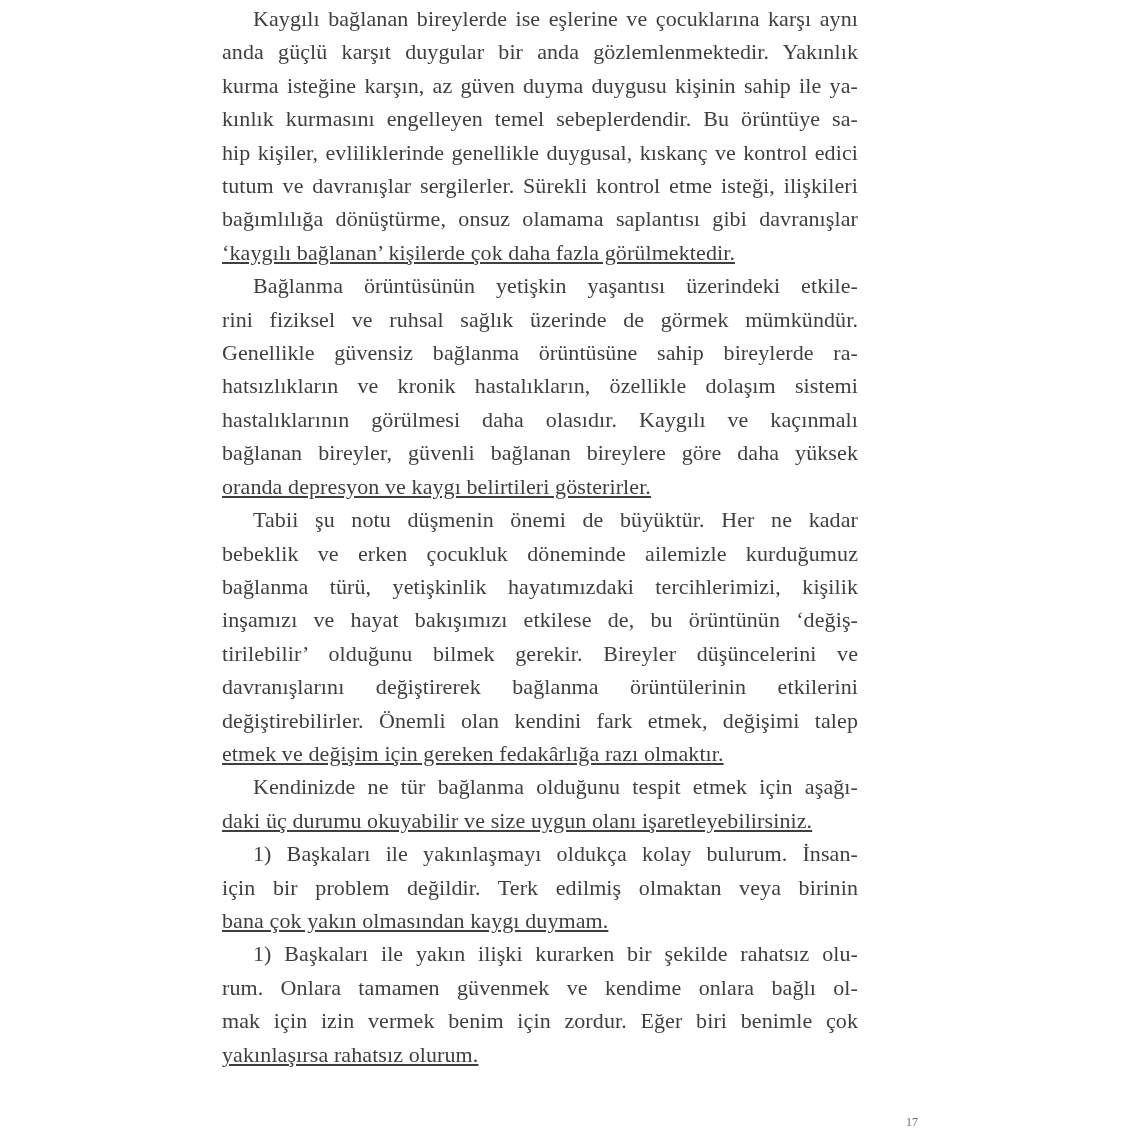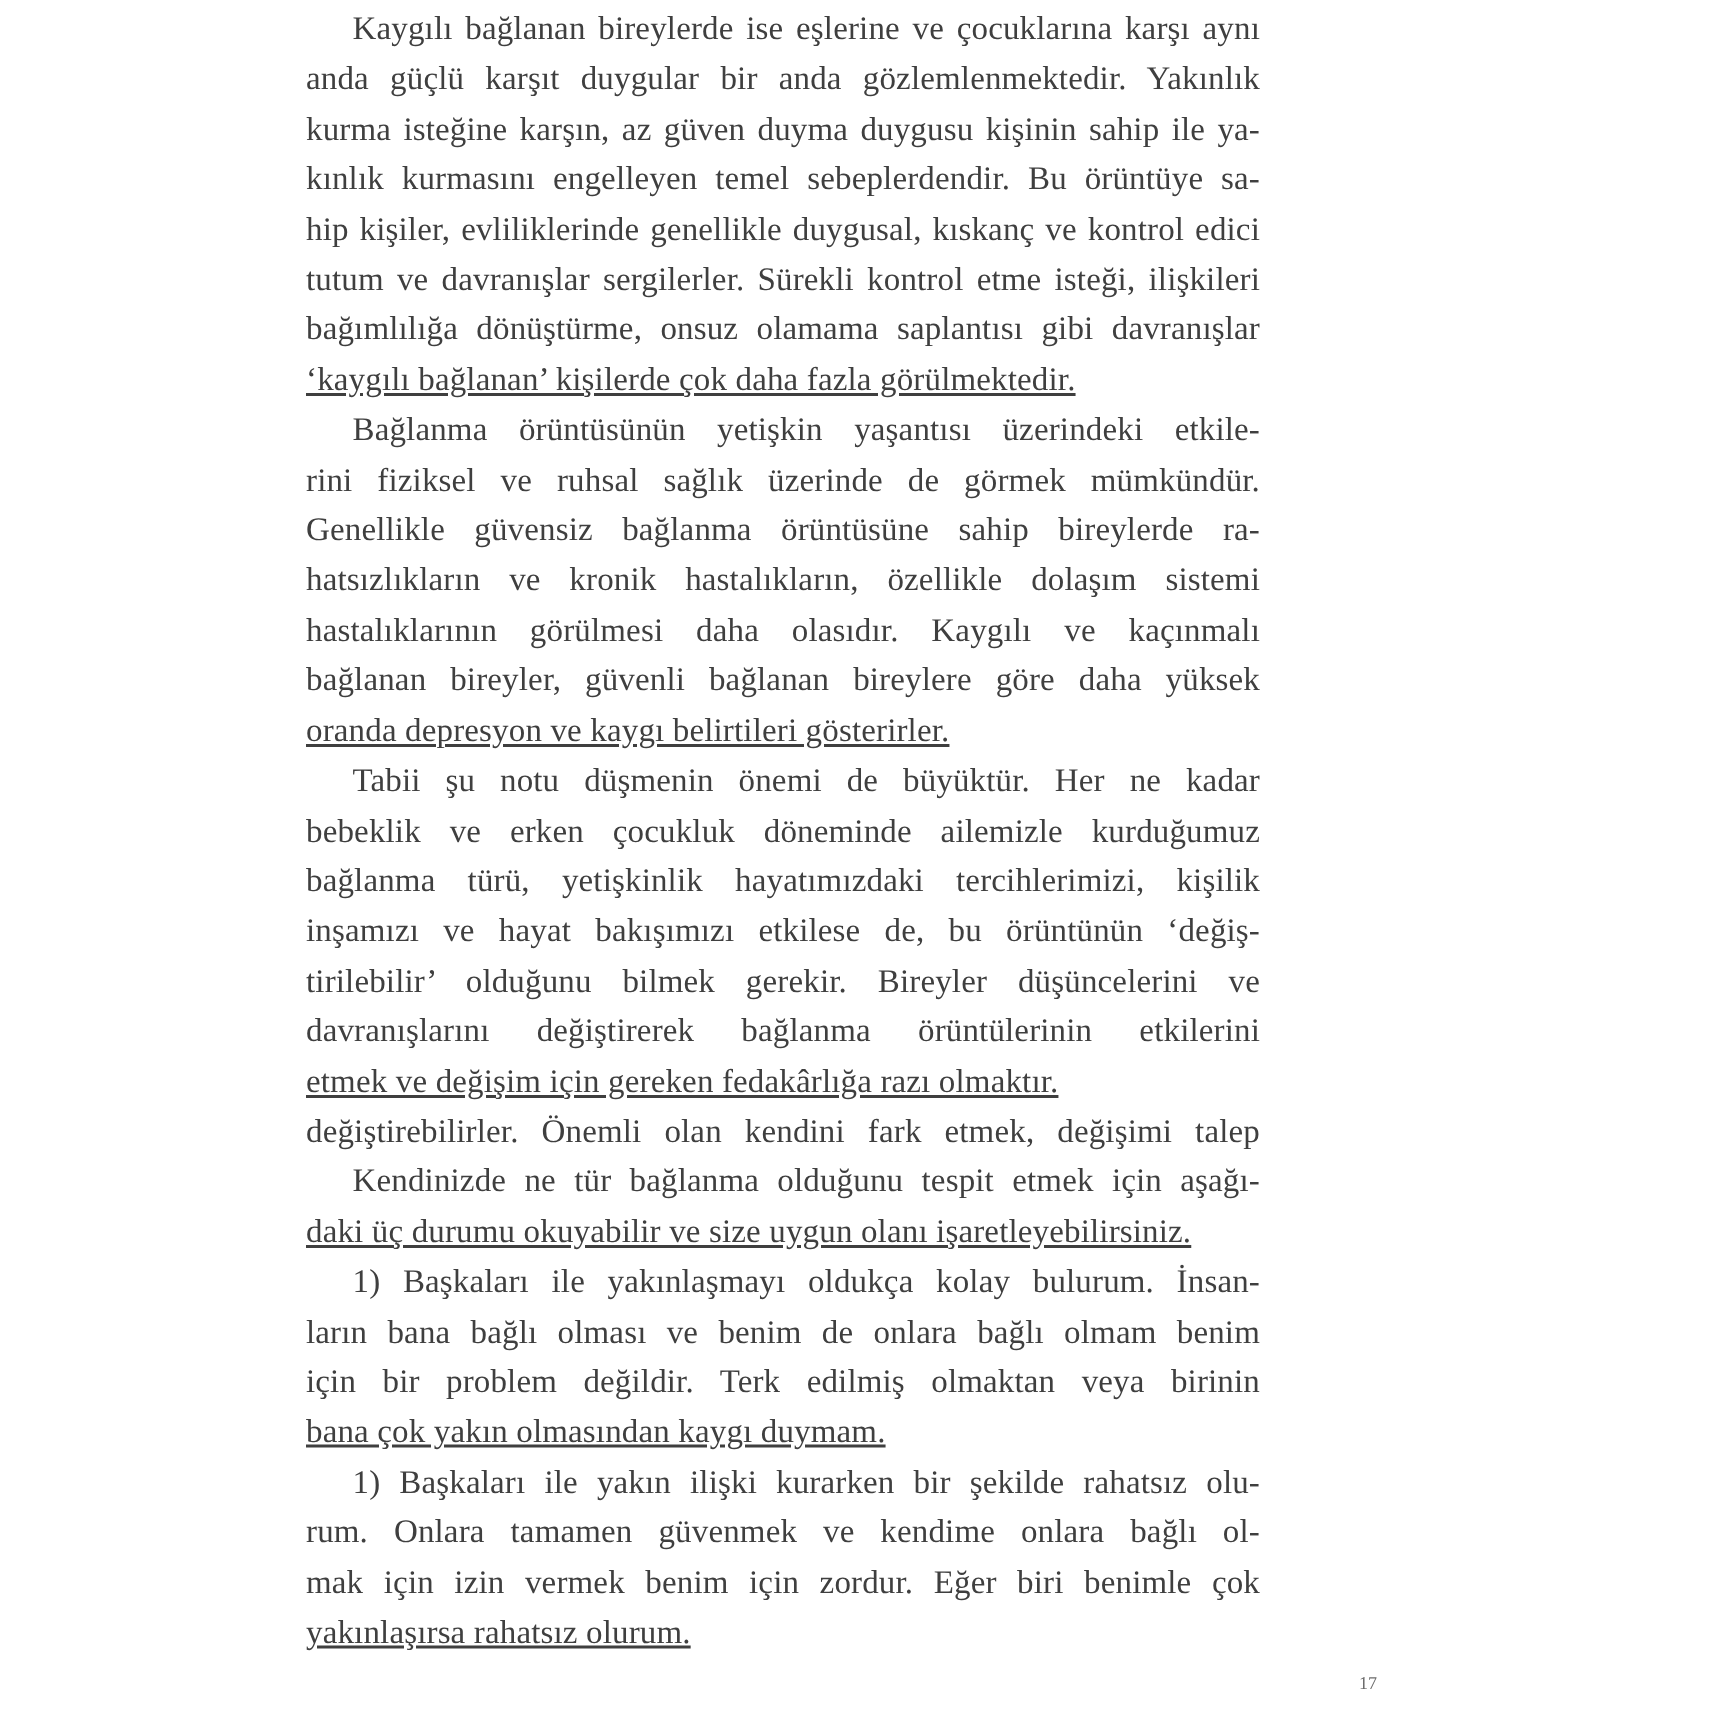--- a/index.html
+++ b/index.html
@@ -10,21 +10,21 @@
   .page {
     position: relative;
     width: 1140px;
     height: 1140px;
     background: #ffffff;
     font-family: "Liberation Serif", serif;
     overflow: hidden;
   }
   .textblock {
     position: absolute;
-    left: 204px;
+    left: 222px;
     top: 2px;
     width: 636px;
   }
   .ln {
     font-size: 22px;
     line-height: 33.4px;
     color: #3f3f3f;
     text-align: justify;
     text-align-last: justify;
     letter-spacing: 0.1px;
@@ -68,28 +68,27 @@
     <div class="ln">hastalıklarının görülmesi daha olasıdır. Kaygılı ve kaçınmalı</div>
     <div class="ln">bağlanan bireyler, güvenli bağlanan bireylere göre daha yüksek</div>
     <div class="ln last">oranda depresyon ve kaygı belirtileri gösterirler.</div>
 
     <div class="ln ind">Tabii şu notu düşmenin önemi de büyüktür. Her ne kadar</div>
     <div class="ln">bebeklik ve erken çocukluk döneminde ailemizle kurduğumuz</div>
     <div class="ln">bağlanma türü, yetişkinlik hayatımızdaki tercihlerimizi, kişilik</div>
     <div class="ln">inşamızı ve hayat bakışımızı etkilese de, bu örüntünün ‘değiş-</div>
     <div class="ln">tirilebilir’ olduğunu bilmek gerekir. Bireyler düşüncelerini ve</div>
     <div class="ln">davranışlarını değiştirerek bağlanma örüntülerinin etkilerini</div>
+    <div class="ln">değiştirebilirler. Önemli olan kendini fark etmek, değişimi talep</div>
     <div class="ln last">etmek ve değişim için gereken fedakârlığa razı olmaktır.</div>
-    <div class="ln">değiştirebilirler. Önemli olan kendini fark etmek, değişimi talep</div>
 
     <div class="ln ind">Kendinizde ne tür bağlanma olduğunu tespit etmek için aşağı-</div>
     <div class="ln last">daki üç durumu okuyabilir ve size uygun olanı işaretleyebilirsiniz.</div>
 
     <div class="ln ind">1) Başkaları ile yakınlaşmayı oldukça kolay bulurum. İnsan-</div>
-    <div class="ln">ların bana bağlı olması ve benim de onlara bağlı olmam benim</div>
     <div class="ln">için bir problem değildir. Terk edilmiş olmaktan veya birinin</div>
     <div class="ln last">bana çok yakın olmasından kaygı duymam.</div>
 
     <div class="ln ind">1) Başkaları ile yakın ilişki kurarken bir şekilde rahatsız olu-</div>
     <div class="ln">rum. Onlara tamamen güvenmek ve kendime onlara bağlı ol-</div>
     <div class="ln">mak için izin vermek benim için zordur. Eğer biri benimle çok</div>
     <div class="ln last">yakınlaşırsa rahatsız olurum.</div>
 
   </div>
 

